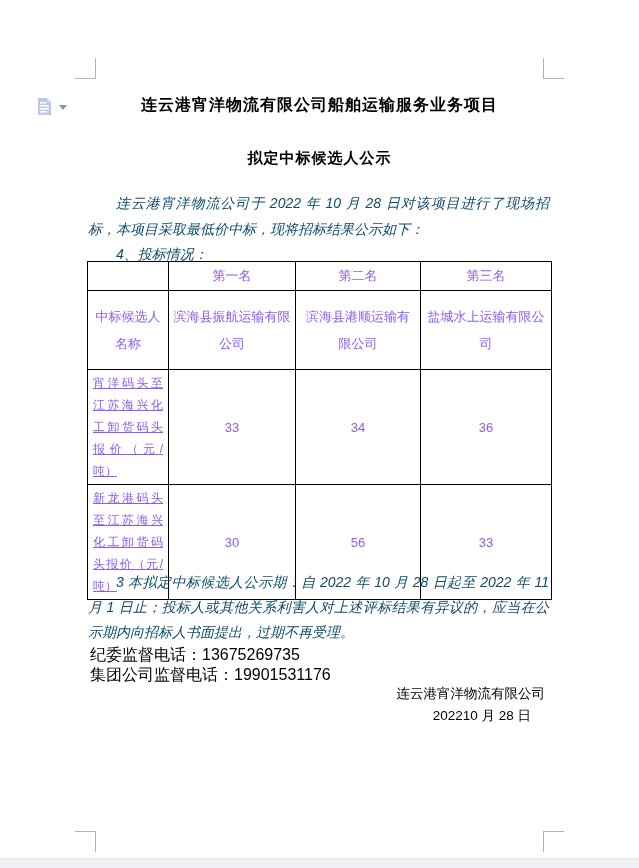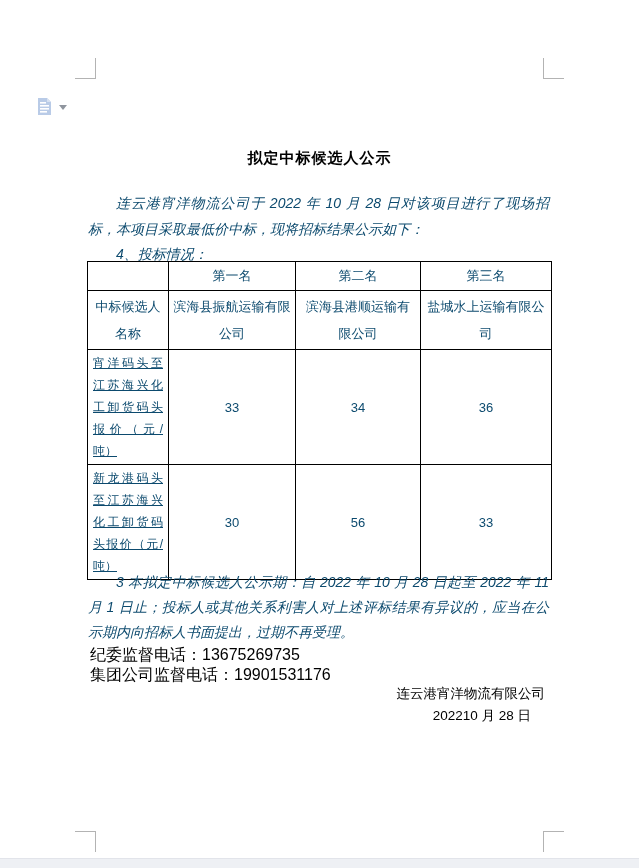--- a/index.html
+++ b/index.html
@@ -42,21 +42,21 @@
   }
   .indent { text-indent: 2em; }
   .p-intro { top: 190px; }
   .p-sec1  { top: 241px; }
   .p-sec2  { top: 550px; }
   .p-sec3  { top: 570px; line-height: 25px; }
 
   table.bids {
     position: absolute; left: 87px; top: 261px;
     border-collapse: collapse; table-layout: fixed; width: 464px;
-    font-size: 13px; color: #0c4a6e;
+    font-size: 13px; color: #8b5cf6;
   }
   table.bids td {
     border: 1px solid #000;
     vertical-align: middle; text-align: center;
     padding: 2px 4px; line-height: 27px;
     overflow: hidden;
   }
   table.bids tr.hdr td { line-height: 24px; }
   table.bids td.rowlabel {
     text-align: justify; font-size: 12px; line-height: 22px; padding: 2px 5px; text-decoration: underline;
@@ -96,41 +96,42 @@
         <path d="M12 2 l4 4 h-4 z" fill="#d8e2f2"></path>
         <rect x="5" y="6" width="6" height="1.6" fill="#ffffff"></rect>
         <rect x="5" y="9" width="9" height="1.6" fill="#ffffff"></rect>
         <rect x="5" y="12" width="9" height="1.6" fill="#ffffff"></rect>
         <rect x="5" y="15" width="7" height="1.6" fill="#ffffff"></rect>
       </svg>
     </span>
     <span class="arrow"></span>
   </div>
 
+  <div class="doc-title">连云港宵洋物流有限公司船舶运输服务业务项目</div>
   <div class="doc-subtitle">拟定中标候选人公示</div>
 
   <div class="para p-intro indent">连云港宵洋物流公司于 2022 年 10 月 28 日对该项目进行了现场招标，本项目采取最低价中标，现将招标结果公示如下：</div>
 
   <div class="para p-sec1 indent">4、投标情况：</div>
 
   <table class="bids">
     <colgroup>
       <col style="width:81px">
         <col style="width:127px">
         <col style="width:125px">
         <col style="width:131px">
     </colgroup>
     <tbody>
         <tr class="hdr" style="height:29px">
       <td></td>
       <td>第一名</td>
       <td>第二名</td>
       <td>第三名</td>
     </tr>
-    <tr style="height:59px">
+    <tr style="height:79px">
       <td class="namelabel">中标候选人名称</td>
       <td>滨海县振航运输有限公司</td>
       <td>滨海县港顺运输有限公司</td>
       <td>盐城水上运输有限公司</td>
     </tr>
     <tr style="height:88px">
       <td class="rowlabel">宵洋码头至江苏海兴化工卸货码头报价（元/吨）</td>
       <td class="num">33</td>
       <td class="num">34</td>
       <td class="num">36</td>

